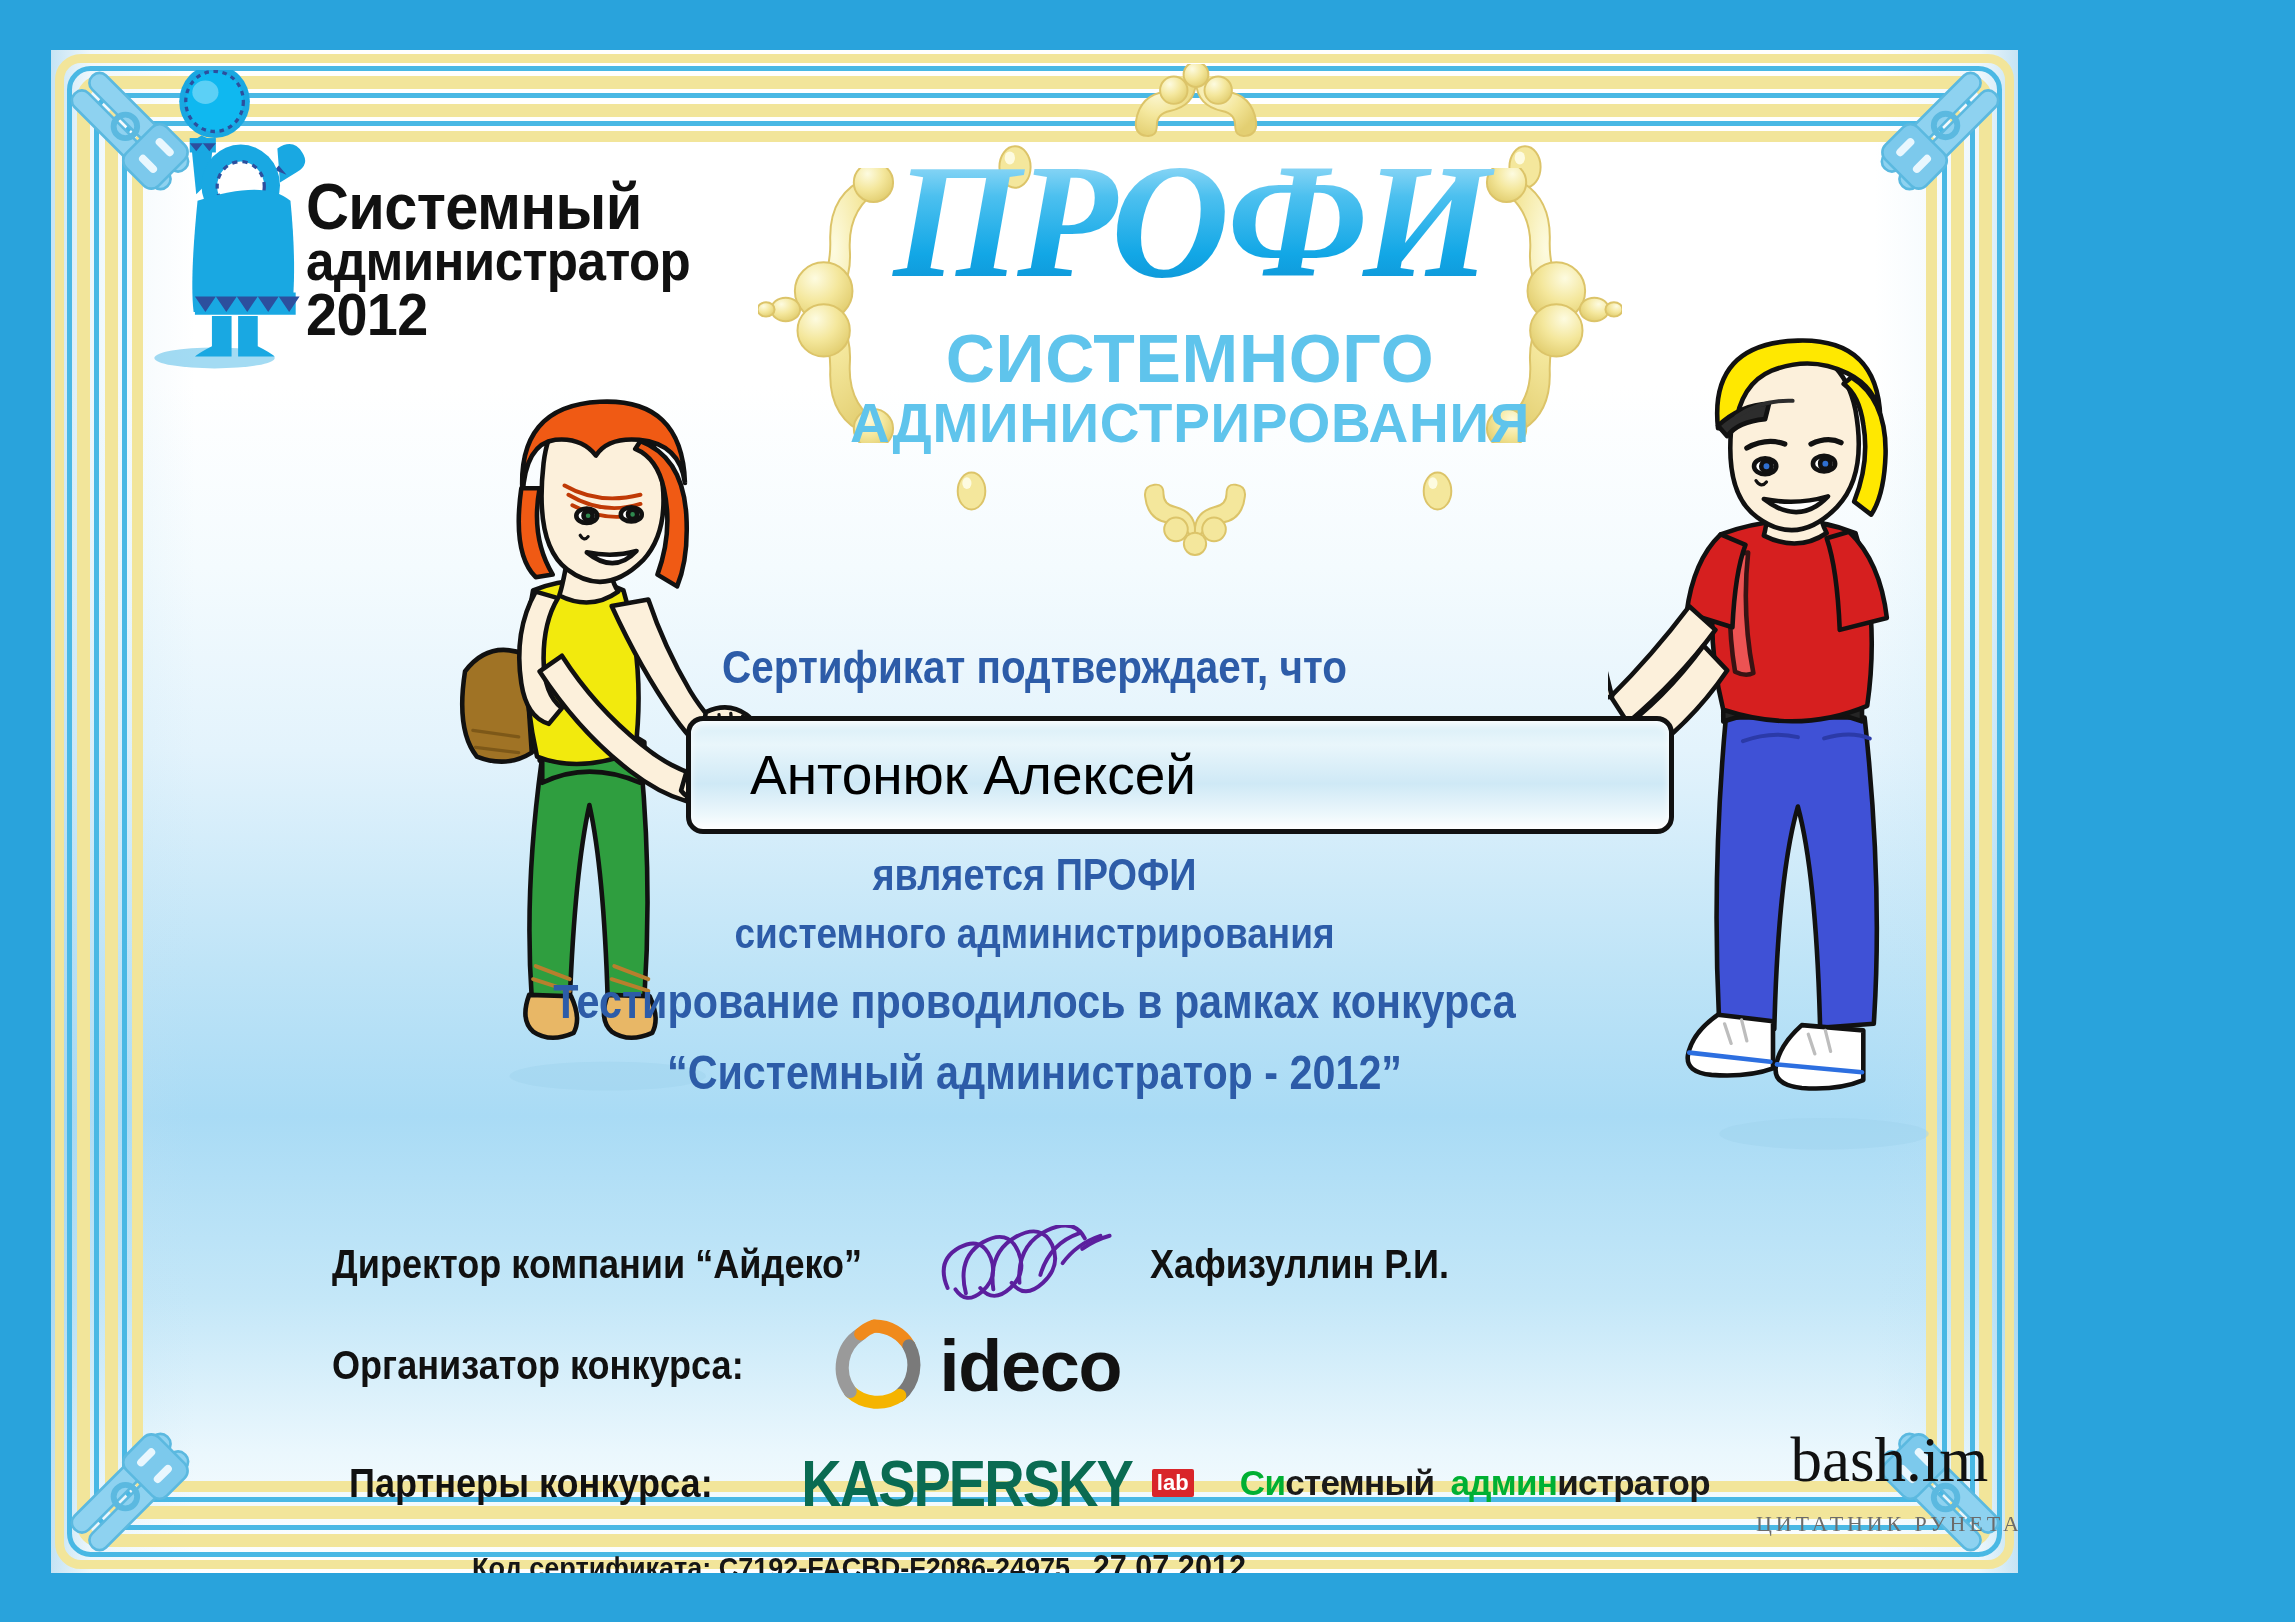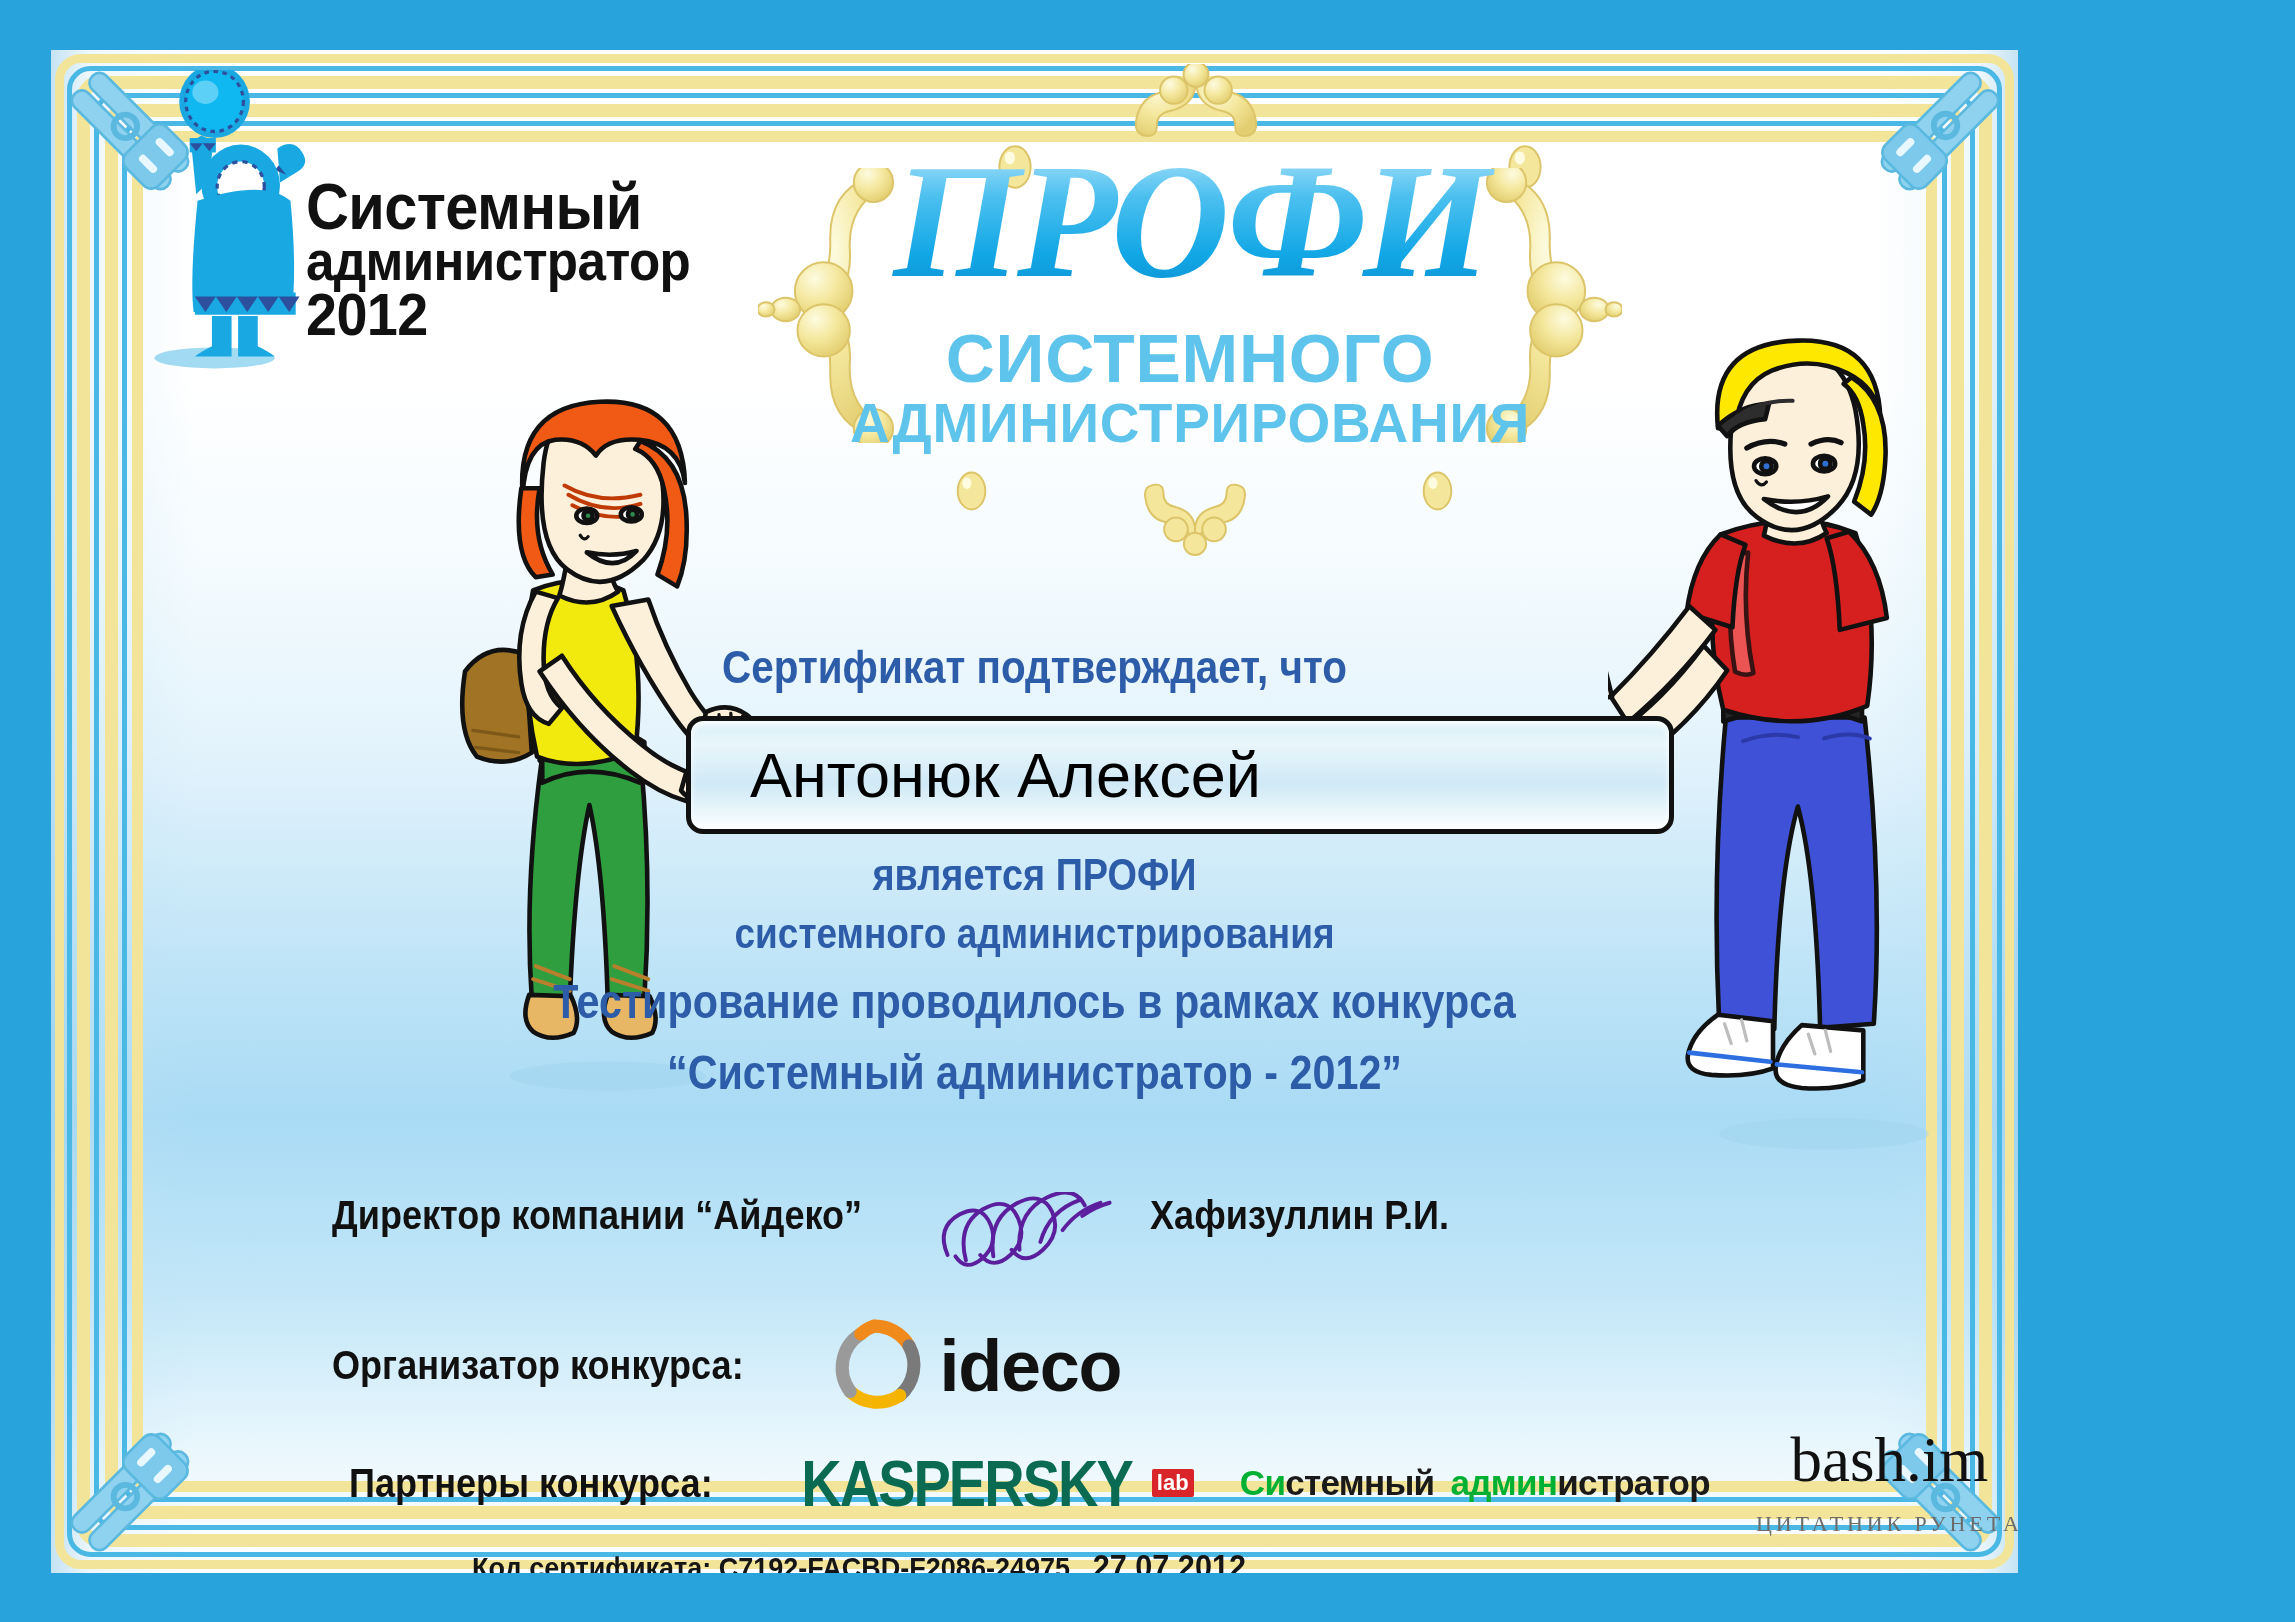--- a/index.html
+++ b/index.html
@@ -150,32 +150,32 @@
     border: 5.9px solid #111;
     border-radius: 17px;
     background: linear-gradient(to bottom, #d8eef7 0%, #e9f6fb 22%, #cfe9f6 58%, #eef8fc 88%, #ffffff 100%);
     box-shadow: inset 0 3.9px 7.9px rgba(255,255,255,0.9);
     box-sizing: border-box;
     display:flex;
     align-items:center;
   }
   .nameplate-text {
     font-family:"Liberation Sans", sans-serif;
-    font-size: 63px;
+    font-size: 55px;
     color:#000;
     padding-left: 59px;
     white-space: nowrap;
   }
 
   
   .sig-row {
     position:absolute;
-    left: 281px; top: 1142px;
+    left: 281px; top: 1178px;
     width: 1440px; height: 72px;
-    display:flex; 
+    display:flex; align-items:center;
   }
   .sig-label, .sig-name {
     font-family:"Liberation Sans", sans-serif;
     font-weight:bold;
     color:#111;
     font-size: 41px;
     transform: scaleX(0.88);
     transform-origin:left;
     white-space:nowrap;
   }

